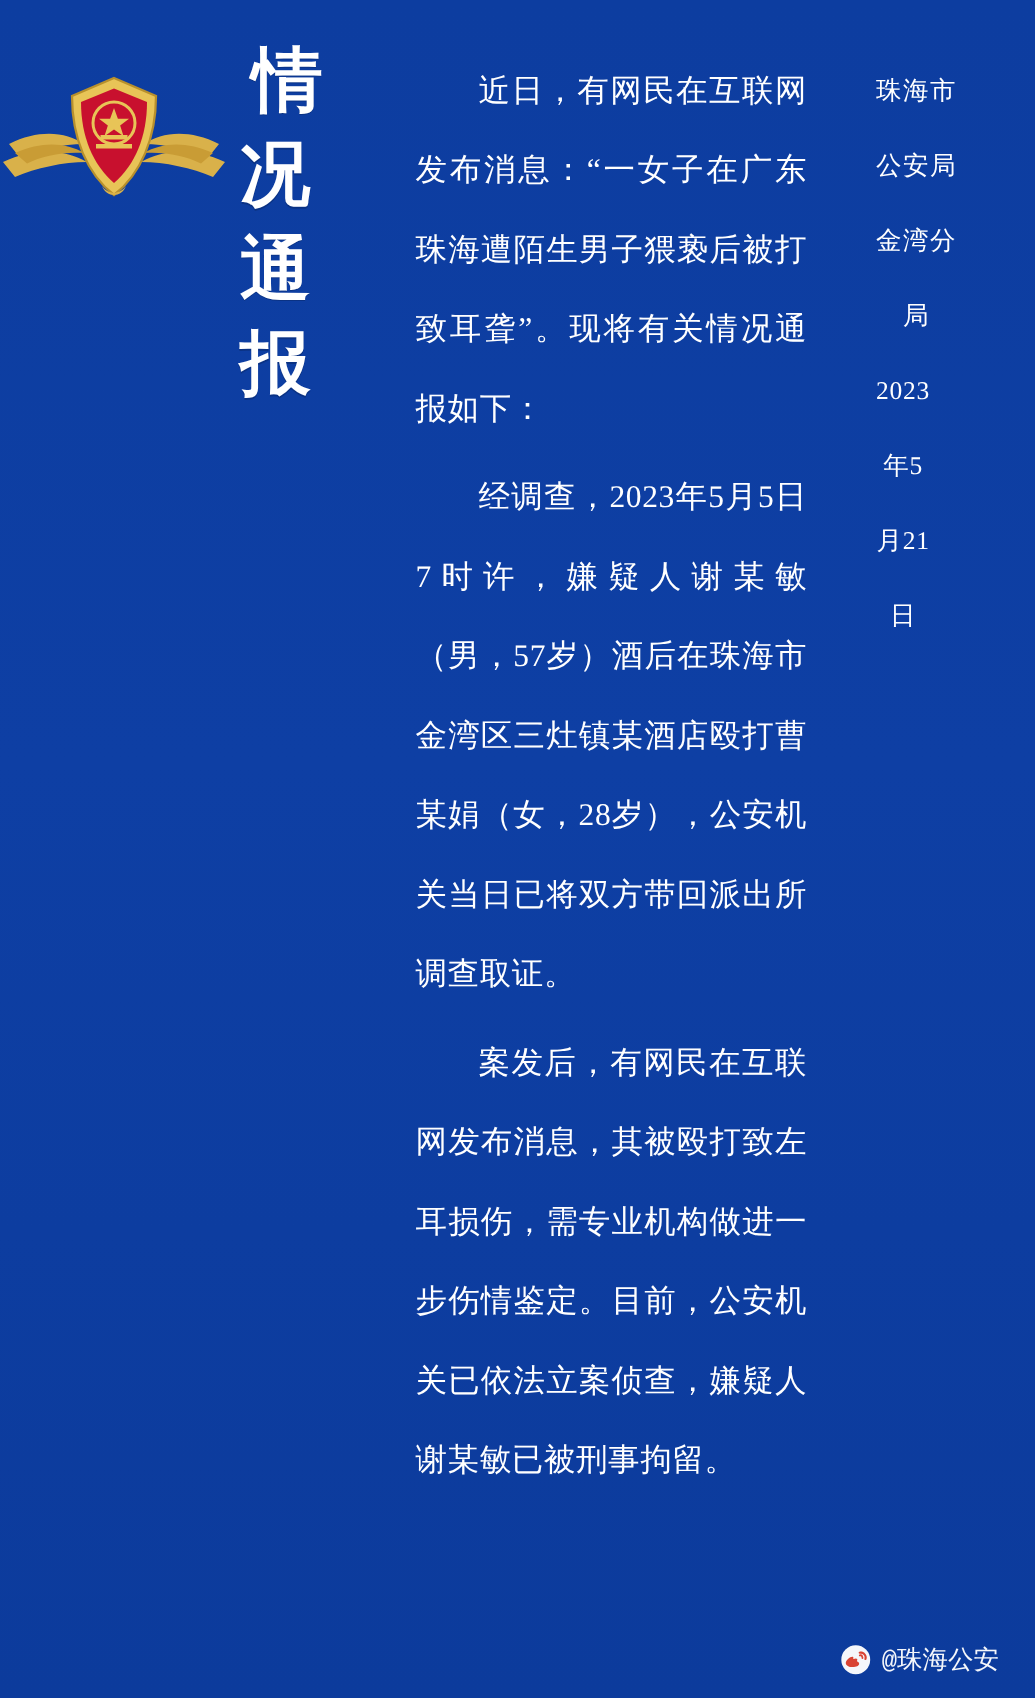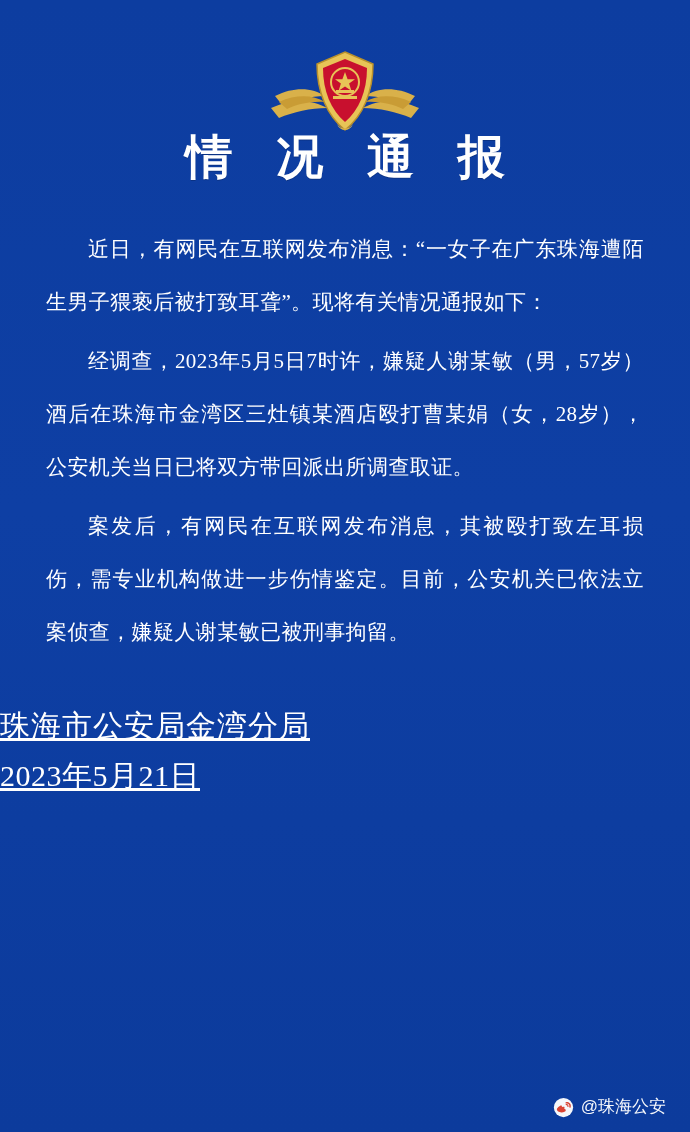--- a/index.html
+++ b/index.html
@@ -15,21 +15,21 @@
     overflow: hidden;
     position: relative;
   }
   .page {
     width: 690px;
     height: 1132px;
     background: linear-gradient(180deg, #0d3da0 0%, #0e3fa4 45%, #0c3b9c 100%);
     box-sizing: border-box;
     position: relative;
     display: flex;
-    flex-direction: column;
+    flex-direction: row;
   }
 
   
   .emblem-wrap {
     display: flex;
     justify-content: center;
     align-items: flex-start;
     padding-top: 46px;
     height: 104px;
     box-sizing: border-box;
@@ -64,38 +64,37 @@
   }
   .body-text p {
     margin: 0 0 6px 0;
     text-indent: 2em;
   }
 
   
   .signature {
     margin-top: 36px;
     margin-right: 52px;
-    text-align: left;
-    font-size: 30px;
+    text-align: center;
+    font-size: 17px;
     line-height: 50px;
-    text-decoration: underline;
   }
   .signature .org { letter-spacing: 1px; }
   .signature .date { letter-spacing: 0.5px; padding-right: 18px; }
 
   
   .footer {
     position: absolute;
     bottom: 14px;
     right: 24px;
     display: flex;
-    align-items: flex-end;
+    align-items: center;
     gap: 7px;
     font-size: 17px;
-    font-family: Liberation Sans, sans-serif;
+    font-family: Liberation Mono, monospace;
     color: #ffffff;
     opacity: 0.96;
   }
   .weibo-icon {
     width: 21px;
     height: 21px;
     display: inline-block;
   }
 </style>
 </head>

